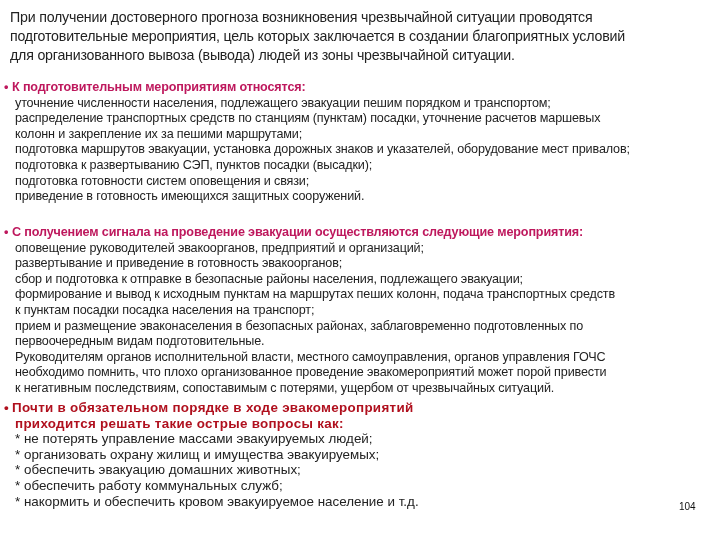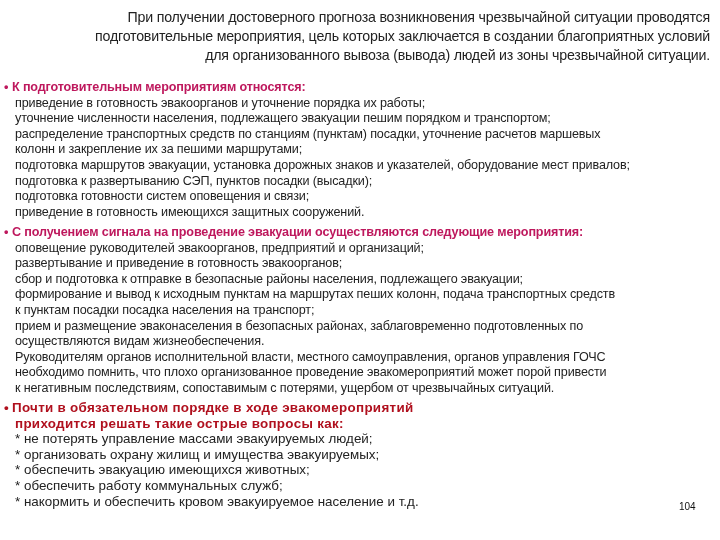--- a/index.html
+++ b/index.html
@@ -13,21 +13,21 @@
       position: relative;
       overflow: hidden;
       font-family: "Liberation Sans", sans-serif;
       color: #1a1a1a;
     }
     .intro {
       position: absolute;
       left: 10px;
       top: 8px;
       width: 700px;
-      text-align: right;
+      text-align: left;
       font-size: 14.2px;
       line-height: 19px;
       color: #222;
       letter-spacing: -0.2px;
     }
     .section {
       position: absolute;
       left: 4px;
       width: 712px;
       font-size: 12.6px;
@@ -86,51 +86,50 @@
 <div class="intro">
   <div>При получении достоверного прогноза возникновения чрезвычайной ситуации проводятся</div>
   <div>подготовительные мероприятия, цель которых заключается в создании благоприятных условий</div>
   <div>для организованного вывоза (вывода) людей из зоны чрезвычайной ситуации.</div>
 </div>
 
 <div class="section sec1">
   <div class="heading">
     <span class="bullet">•</span><span>К подготовительным мероприятиям относятся:</span>
   </div>
-  <div class="item">приведение в готовность эвакоорганов и уточнение порядка их работы;</div>
   <div class="item">уточнение численности населения, подлежащего эвакуации пешим порядком и транспортом;</div>
   <div class="item">распределение транспортных средств по станциям (пунктам) посадки, уточнение расчетов маршевых</div>
   <div class="item">колонн и закрепление их за пешими маршрутами;</div>
   <div class="item">подготовка маршрутов эвакуации, установка дорожных знаков и указателей, оборудование мест привалов;</div>
   <div class="item">подготовка к развертыванию СЭП, пунктов посадки (высадки);</div>
   <div class="item">подготовка готовности систем оповещения и связи;</div>
   <div class="item">приведение в готовность имеющихся защитных сооружений.</div>
 </div>
 
 <div class="section sec2">
   <div class="heading">
     <span class="bullet">•</span><span>С получением сигнала на проведение эвакуации осуществляются следующие мероприятия:</span>
   </div>
   <div class="item">оповещение руководителей эвакоорганов, предприятий и организаций;</div>
   <div class="item">развертывание и приведение в готовность эвакоорганов;</div>
   <div class="item">сбор и подготовка к отправке в безопасные районы населения, подлежащего эвакуации;</div>
   <div class="item">формирование и вывод к исходным пунктам на маршрутах пеших колонн, подача транспортных средств</div>
   <div class="item">к пунктам посадки посадка населения на транспорт;</div>
   <div class="item">прием и размещение эваконаселения в безопасных районах, заблаговременно подготовленных по</div>
-  <div class="item">осуществляются видам жизнеобеспечения.</div>
+  <div class="item">первоочередным видам подготовительные.</div>
   <div class="item">Руководителям органов исполнительной власти, местного самоуправления, органов управления ГОЧС</div>
   <div class="item">необходимо помнить, что плохо организованное проведение эвакомероприятий может порой привести</div>
   <div class="item">к негативным последствиям, сопоставимым с потерями, ущербом от чрезвычайных ситуаций.</div>
 </div>
 
 <div class="section sec3">
   <div class="red-heading">
     <span class="bullet">•</span><span>Почти в обязательном порядке в ходе эвакомероприятий</span>
     <span class="cont">приходится решать такие острые вопросы как:</span>
   </div>
   <div class="ask-item">* не потерять управление массами эвакуируемых людей;</div>
   <div class="ask-item">* организовать охрану жилищ и имущества эвакуируемых;</div>
-  <div class="ask-item">* обеспечить эвакуацию имеющихся животных;</div>
+  <div class="ask-item">* обеспечить эвакуацию домашних животных;</div>
   <div class="ask-item">* обеспечить работу коммунальных служб;</div>
   <div class="ask-item">* накормить и обеспечить кровом эвакуируемое население и т.д.</div>
 </div>
 
 <div class="page-number">104</div>
 
 </body></html>

